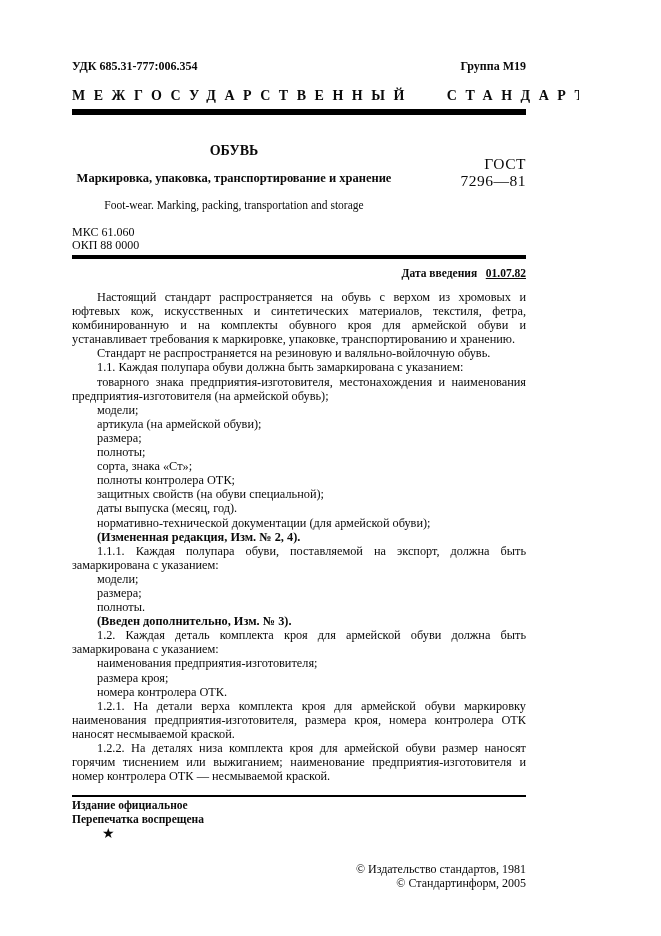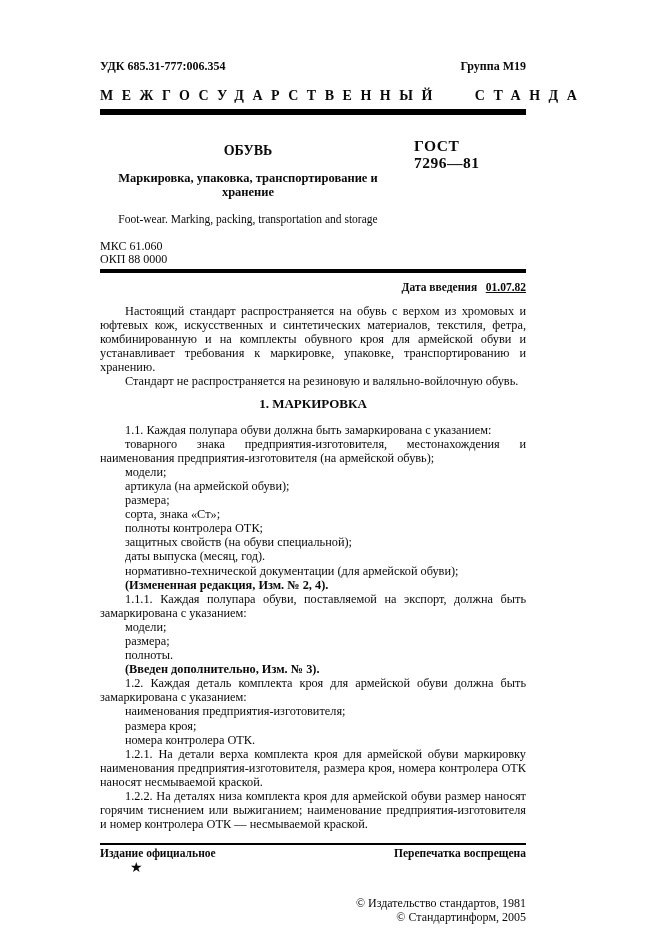--- a/index.html
+++ b/index.html
@@ -12,21 +12,21 @@
     height: 936px;
     font-family: "Liberation Serif", "DejaVu Serif", serif;
     color: #0a0a0a;
     -webkit-font-smoothing: antialiased;
   }
   .page {
     position: relative;
     width: 579px;
     height: 936px;
     box-sizing: border-box;
-    padding: 60px 53px 0 100px;
+    padding: 60px 53px 0 72px;
     overflow: hidden;
     background: #ffffff;
   }
   
   .toprow {
     display: flex;
     justify-content: space-between;
     font-size: 12px;
     font-weight: bold;
     line-height: 13px;
@@ -77,24 +77,24 @@
     font-weight: bold;
     line-height: 14px;
   }
   .doc-subtitle-en {
     margin-top: 14px;
     font-size: 11.5px;
     line-height: 13px;
   }
   .gost-box {
     flex: 0 0 112px;
-    margin-top: 22px;
-    text-align: left;
+    margin-top: 40px;
+    text-align: right;
     font-size: 15.5px;
-    font-weight: bold;
+    font-weight: normal;
     line-height: 17px;
     letter-spacing: 0.5px;
   }
   .codes {
     margin-top: 14px;
     font-size: 12px;
     line-height: 13px;
   }
   .date-line {
     margin-top: 8px;
@@ -132,20 +132,21 @@
   .footer-rule {
     margin-top: 12px;
   }
   .footer-row {
     display: flex;
     justify-content: space-between;
     font-size: 11.5px;
     font-weight: bold;
     line-height: 14px;
     margin-top: 1px;
+    flex-direction: column;
   }
   .star {
     margin-left: 30px;
     font-size: 14px;
     line-height: 14px;
     margin-top: 1px;
   }
   .copyright {
     margin-top: 22px;
     text-align: right;
@@ -192,29 +193,29 @@
     <span>&nbsp;</span>
     <span class="dv">01.07.82</span>
   </div>
 
   <div class="body-text">
 
   <p class="para">Настоящий стандарт распространяется на обувь с верхом из хромовых и юфтевых кож, искусственных и синтетических материалов, текстиля, фетра, комбинированную и на комплекты обувного кроя для армейской обуви и устанавливает требования к маркировке, упаковке, транспортированию и хранению.</p>
       <p class="para">Стандарт не распространяется на резиновую и валяльно-войлочную обувь.</p>
     </div>
 
-  <div class="section-heading">1. МАРКИРОВКА</div>
 
   <div>
 
   <p class="para">1.1. Каждая полупара обуви должна быть замаркирована с указанием:</p>
       <p class="para">товарного знака предприятия-изготовителя, местонахождения и наименования предприятия-изготовителя (на армейской обувь);</p>
       <p class="para">модели;</p>
       <p class="para">артикула (на армейской обуви);</p>
       <p class="para">размера;</p>
+      <p class="para">полноты;</p>
       <p class="para">сорта, знака «Ст»;</p>
       <p class="para">полноты контролера ОТК;</p>
       <p class="para">защитных свойств (на обуви специальной);</p>
       <p class="para">даты выпуска (месяц, год).</p>
       <p class="para">нормативно-технической документации (для армейской обуви);</p>
       <p class="para bold">(Измененная редакция, Изм. № 2, 4).</p>
       <p class="para">1.1.1. Каждая полупара обуви, поставляемой на экспорт, должна быть замаркирована с указанием:</p>
       <p class="para">модели;</p>
       <p class="para">размера;</p>
       <p class="para">полноты.</p>

